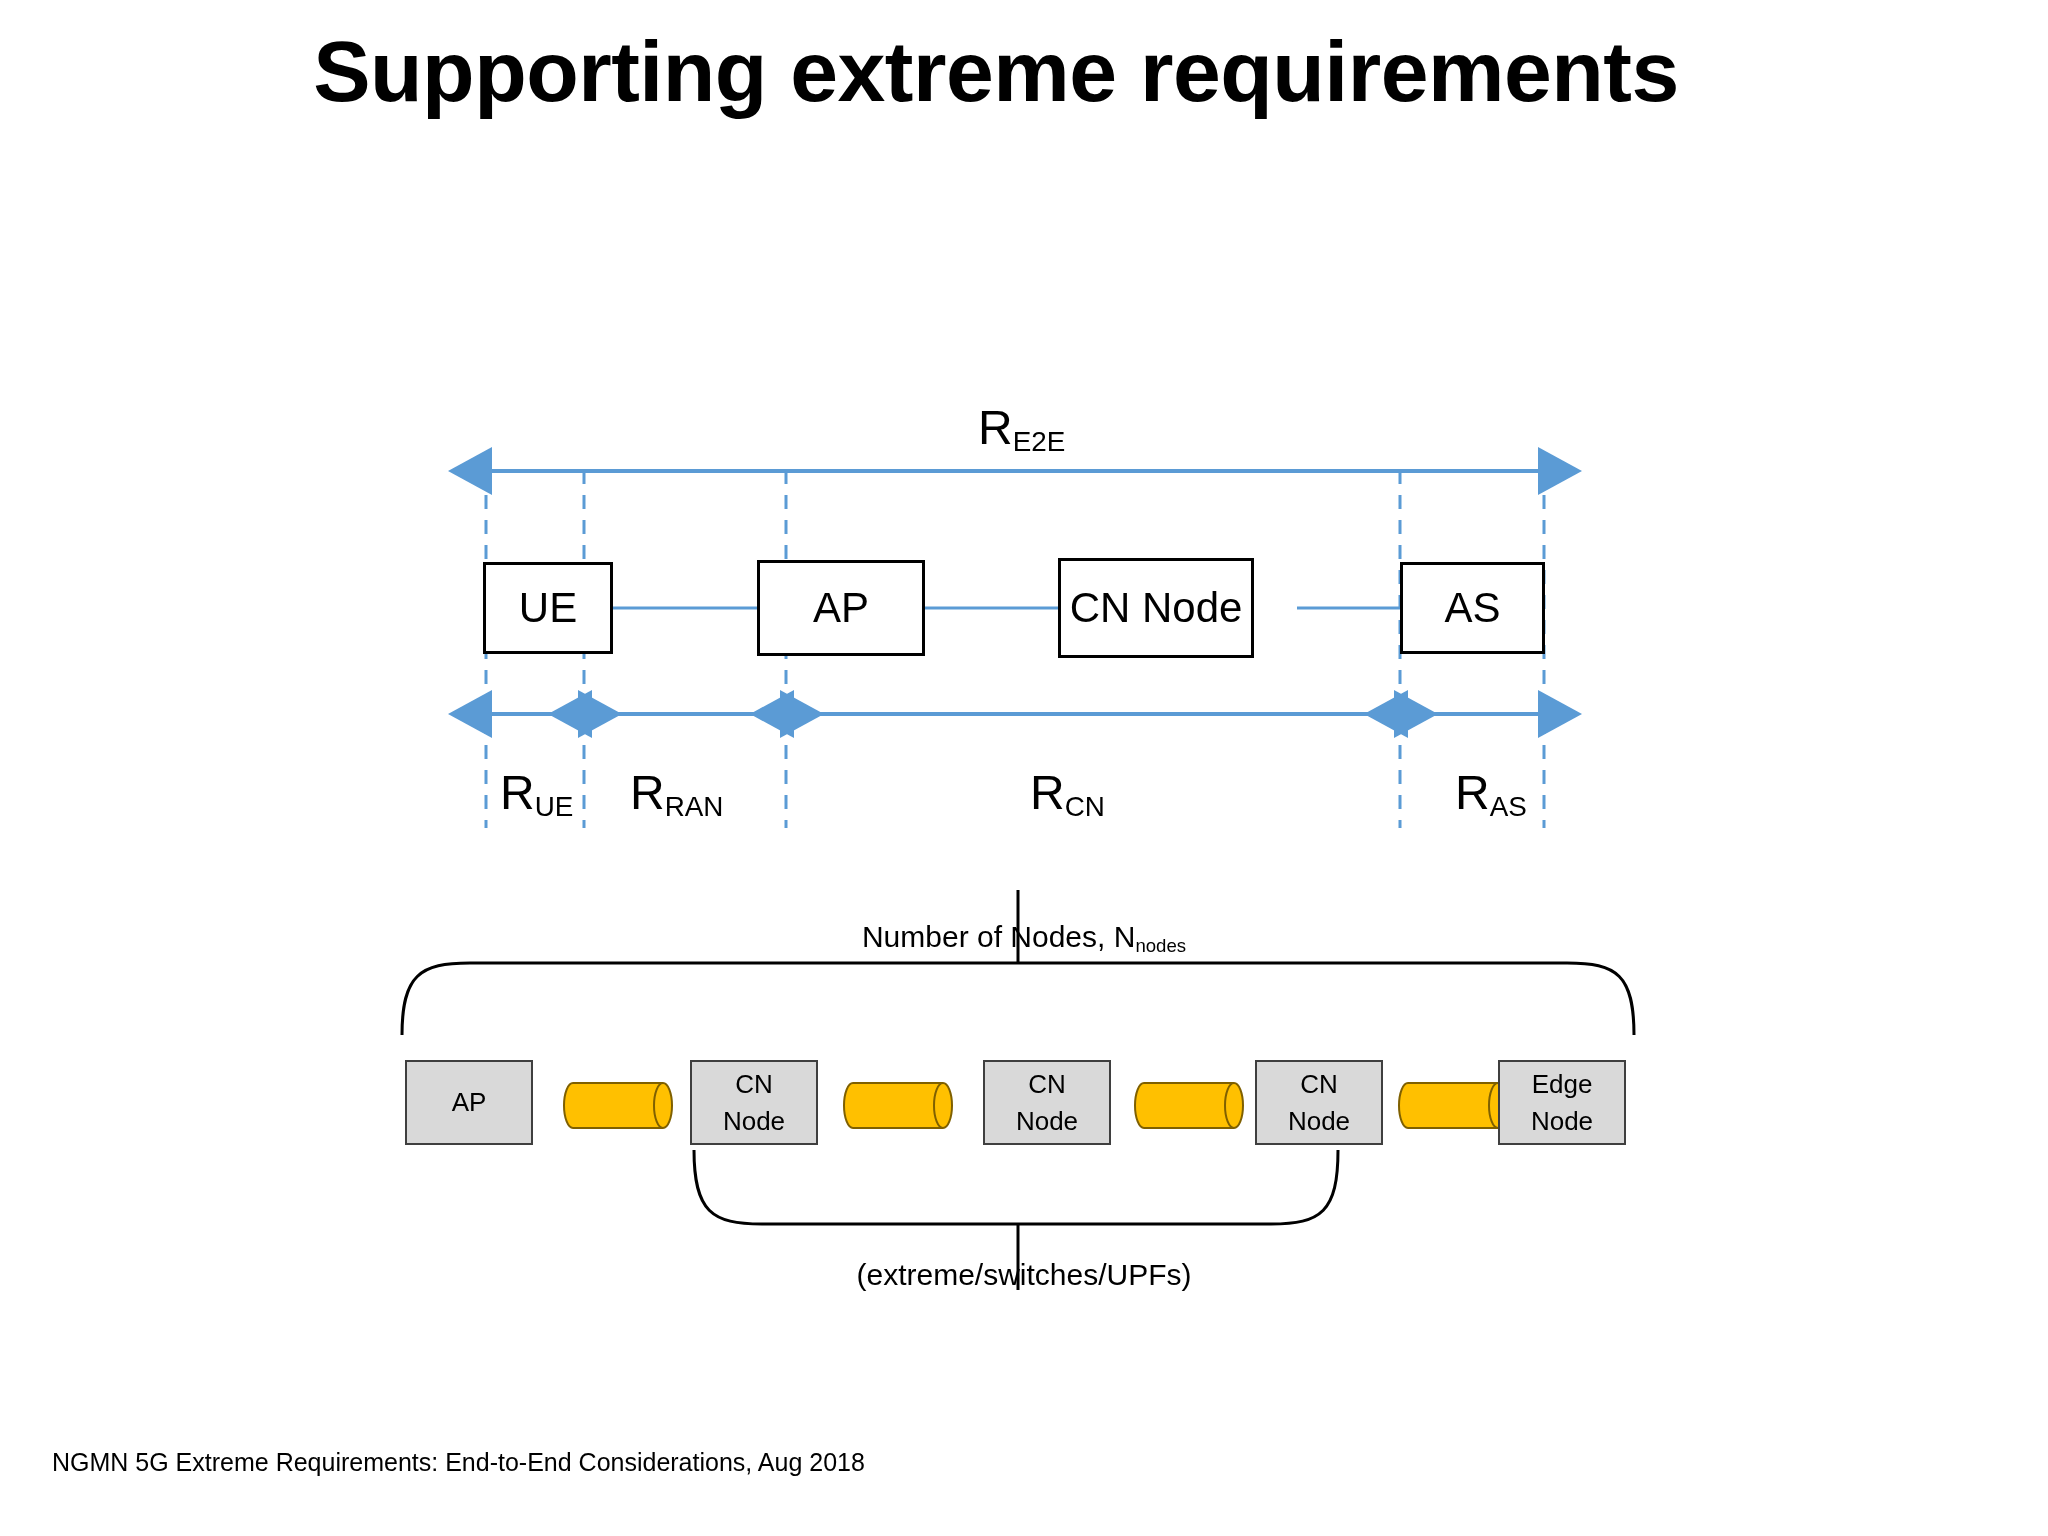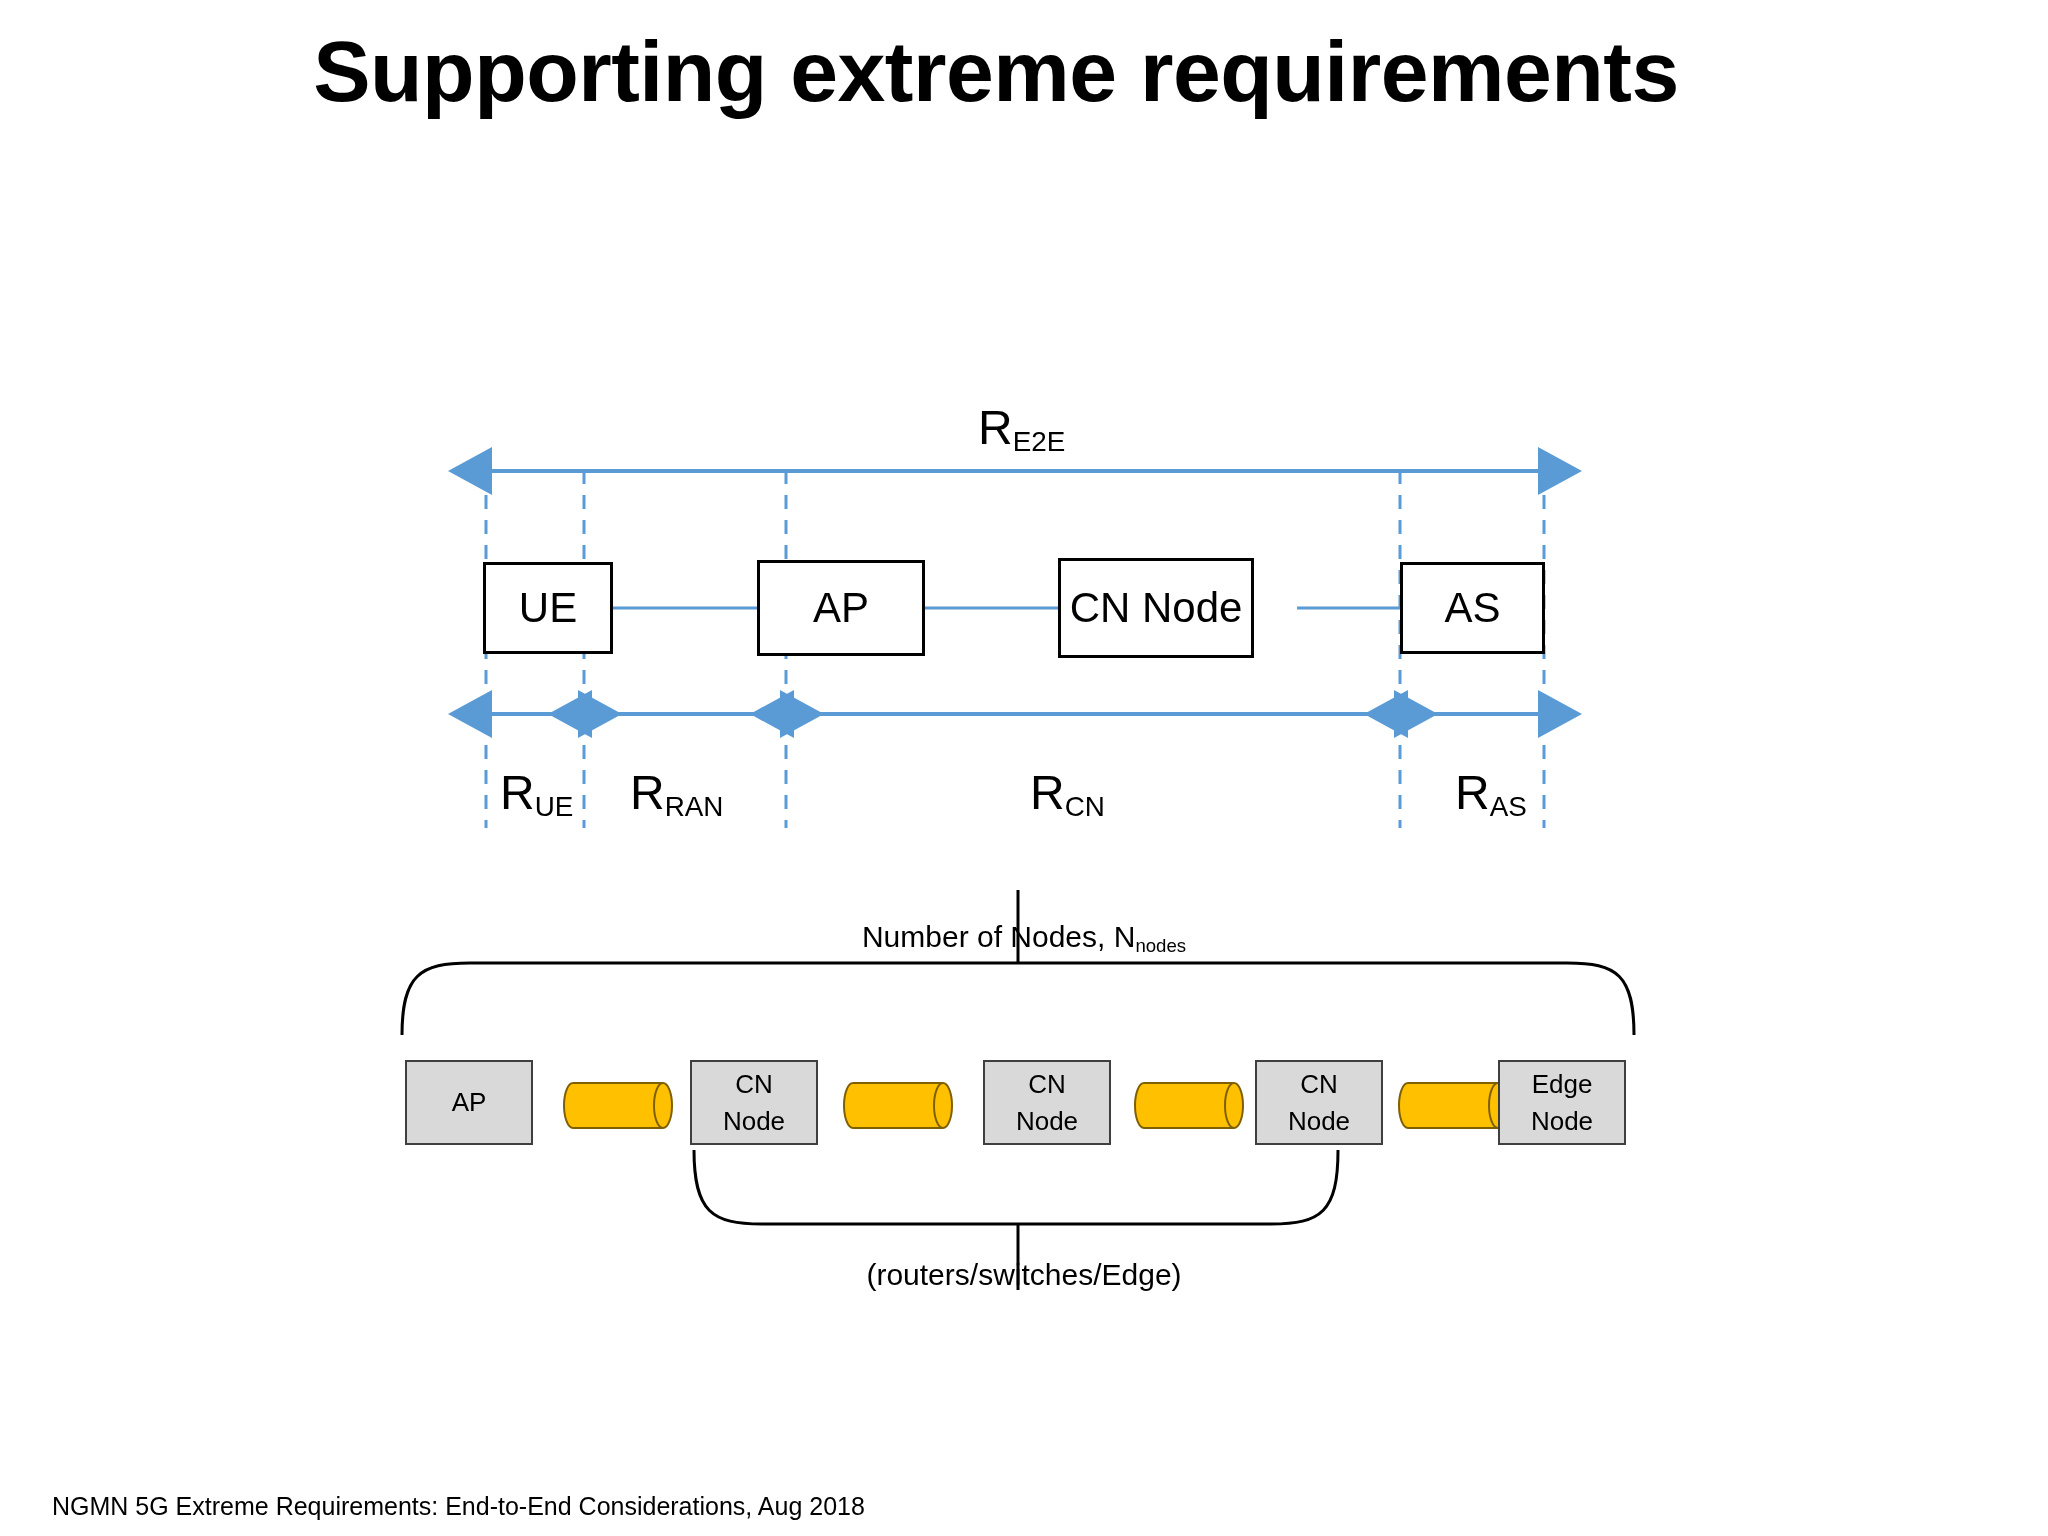--- a/index.html
+++ b/index.html
@@ -113,21 +113,20 @@
 
   
   #footnote {
     position: absolute;
     left: 52px;
     top: 1448px;
     font-size: 25px;
     font-family: "Liberation Sans", sans-serif;
     color: #000000;
     white-space: nowrap;
-    margin-top: 44px;
   }
 </style>
 </head>
 <body>
 
 <div id="title">
   <span class="line line1">Supporting extreme requirements</span>
 </div>
 
 <div id="e2e-diagram">
@@ -252,16 +251,16 @@
     <path d="M100,1 A9,22.5 0 0 0 100,46" fill="none" stroke="#7F6000" stroke-width="2"></path>
   </svg>
 </div>
 
 <div class="chain-box" style="left:1498px; top:1060px; width:128px; height:85px;">
   <span>Edge</span>
   <span>Node</span>
 </div>
 
 <div class="brace-label" style="left:0; top:1255px; width:2048px; line-height:1.35;">
-  <div>(routers/switches/Edge)</div>
+  <div>(extreme/switches/UPFs)</div>
 </div>
 
 <div id="footnote">NGMN 5G Extreme Requirements:  End-to-End  Considerations,  Aug 2018</div>
 
 </body></html>

